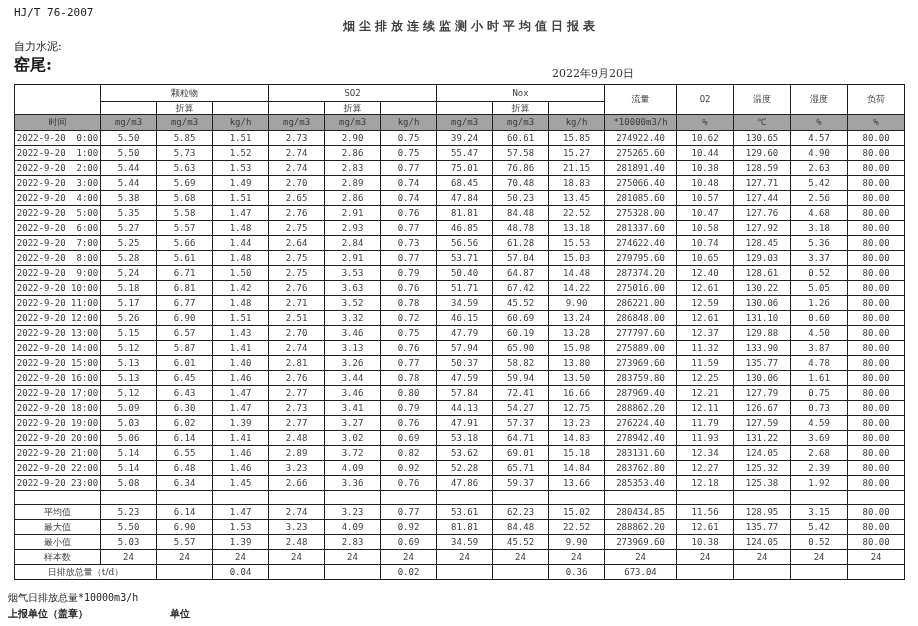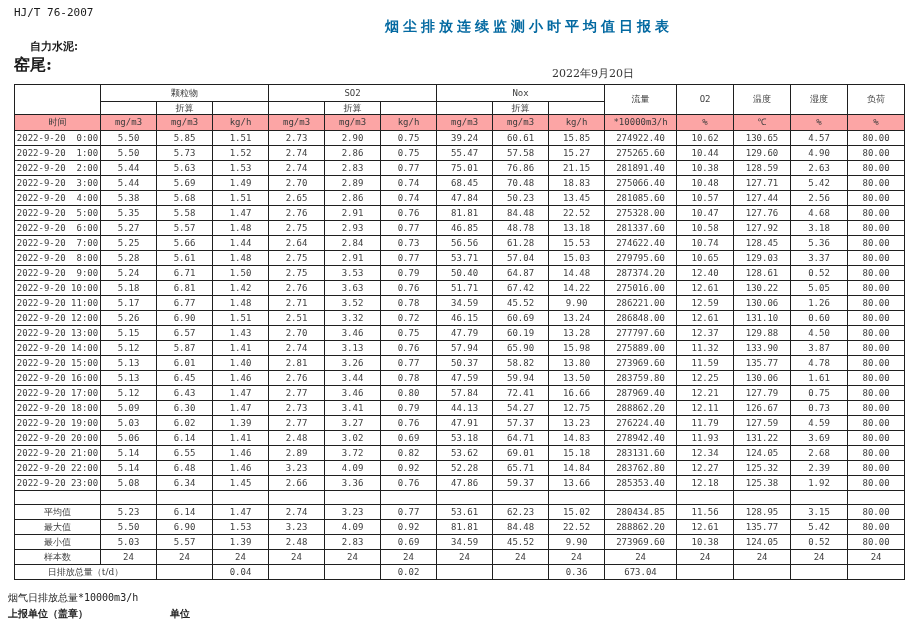--- a/index.html
+++ b/index.html
@@ -1,31 +1,31 @@
 <!DOCTYPE html>
 <html><head>
 <meta charset="utf-8">
 <style>
   * { margin:0; padding:0; box-sizing:border-box; }
   html,body { width:918px; height:626px; background:#ffffff; font-family:"DejaVu Serif","Liberation Serif",serif; }
   body { position:relative; overflow:hidden; }
 
   .std-no { position:absolute; left:14px; top:6px; font-size:11px; font-weight:normal; color:#1a1a1a; font-family:"DejaVu Sans Mono",monospace; }
-  .page-title { position:absolute; left:343px; top:18px; width:330px; text-align:right; font-size:14px; font-weight:bold; letter-spacing:4px; color:#0369a1; }
-  .company { position:absolute; left:30px; top:39px; font-size:11px; font-weight:bold; color:#1a1a1a; }
+  .page-title { position:absolute; left:343px; top:18px; width:330px; text-align:left; font-size:12px; font-weight:bold; letter-spacing:4px; color:#404040; }
+  .company { position:absolute; left:14px; top:39px; font-size:11px; font-weight:normal; color:#1a1a1a; }
   .location { position:absolute; left:14px; top:55px; font-size:16px; font-weight:bold; color:#1a1a1a; }
   .report-date { position:absolute; left:552px; top:66px; font-size:11px; color:#333; }
 
   table.report { position:absolute; left:14px; top:84px; width:890px; border-collapse:collapse; table-layout:fixed; }
   table.report td, table.report th { border:1px solid #1f1f1f; font-size:9px; font-weight:normal; text-align:center; vertical-align:middle; padding:0; color:#3c3c3c; white-space:pre; overflow:hidden; font-family:"DejaVu Sans Mono","Liberation Mono",monospace; height:15px; line-height:1; }
   table.report .cjk { font-family:"DejaVu Serif","Liberation Serif",serif; }
   thead tr.r1 td { height:17px; }
   thead tr.r2 td { height:13px; }
   thead tr.r3 td { height:16px; }
-  .green { background:#fca5a5; }
+  .green { background:#a3a3a3; }
   td.time { color:#595959; }
   tr[data-name="spacer-row"] td { height:14px; }
   td.left-label { text-align:left; padding-left:2px; }
 
   .footer-1 { position:absolute; left:8px; top:591px; font-size:10px; color:#222; font-family:"DejaVu Sans Mono",monospace;text-align:center; }
   .footer-2 { position:absolute; left:8px; top:607px; font-size:10px; font-weight:bold; color:#222; }
   .footer-2b { position:absolute; left:170px; top:607px; font-size:10px; font-weight:bold; color:#222; }
 </style>
 </head>
 <body>

